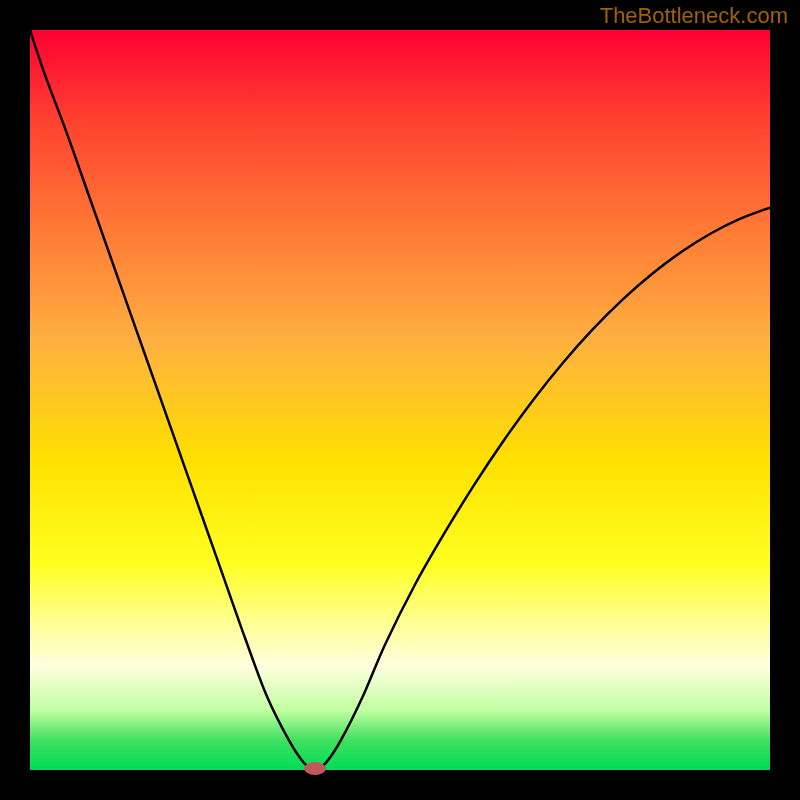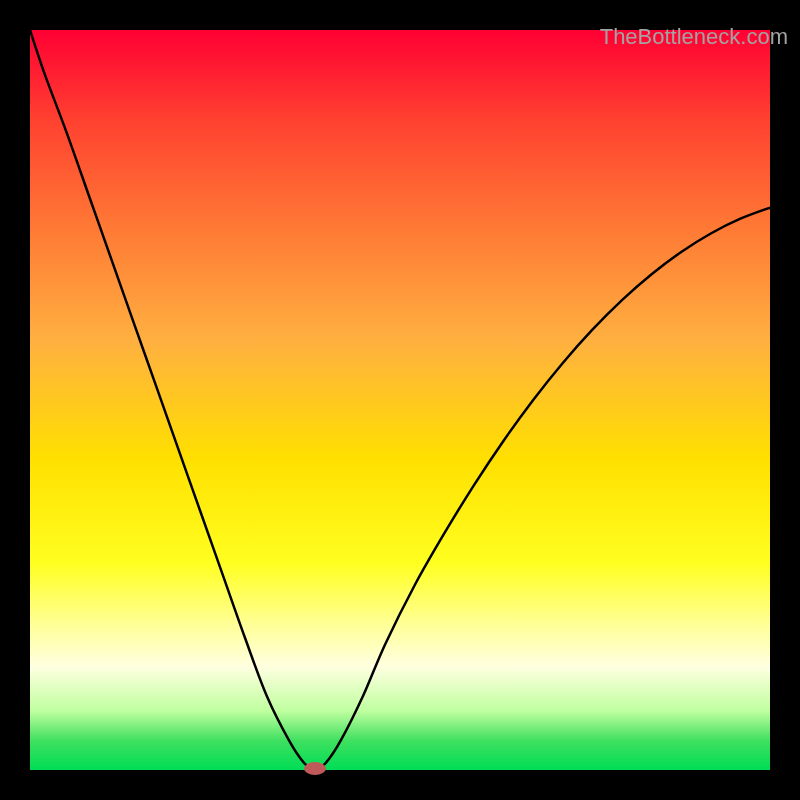--- a/index.html
+++ b/index.html
@@ -12,25 +12,24 @@
   }
   .container {
     position: relative;
     width: 800px;
     height: 800px;
   }
   .watermark {
     position: absolute;
     top: 3px;
     right: 12px;
-    color: #a3a3a3;
+    color: #a16207;
     font-size: 22px;
     font-weight: 500;
     z-index: 10;
-    margin-top: 21px;
   }
   .plot-area {
     position: absolute;
     left: 30px;
     top: 30px;
     width: 740px;
     height: 740px;
     background: linear-gradient(to bottom,
       #ff0033 0%,
       #ff4030 12%,

